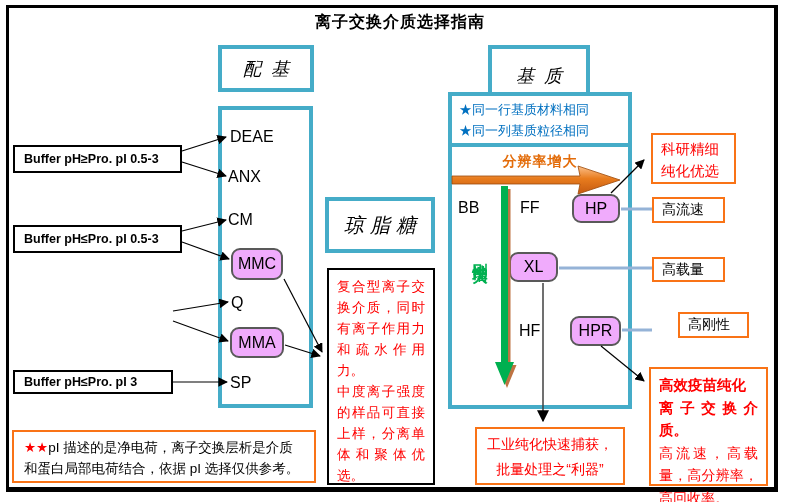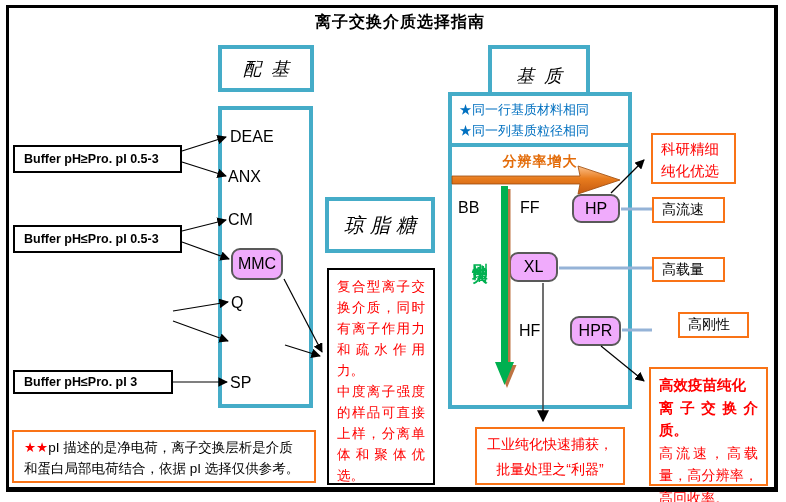--- a/index.html
+++ b/index.html
@@ -63,20 +63,21 @@
   <div class="abs bbox" style="left:13px;top:370px;width:160px;height:24px;">Buffer pH≤Pro. pI 3</div>
 
   <div class="abs cyanbox cyanhead" style="left:218px;top:45px;width:96px;height:47px;letter-spacing:10px;text-indent:10px;">配基</div>
   <div class="abs cyanbox" style="left:218px;top:106px;width:95px;height:302px;"></div>
 
   <div class="abs lig" style="left:230px;top:128px;">DEAE</div>
   <div class="abs lig" style="left:228px;top:168px;">ANX</div>
   <div class="abs lig" style="left:228px;top:211px;">CM</div>
   <div class="abs pill" style="left:231px;top:248px;width:52px;height:32px;">MMC</div>
   <div class="abs lig" style="left:231px;top:294px;">Q</div>
+  <div class="abs pill" style="left:230px;top:327px;width:54px;height:31px;">MMA</div>
   <div class="abs lig" style="left:230px;top:374px;">SP</div>
 
   <div class="abs cyanbox cyanhead" style="left:325px;top:197px;width:110px;height:56px;font-size:20px;letter-spacing:6px;text-indent:6px;">琼脂糖</div>
 
   <div class="abs rednote" style="left:327px;top:268px;width:108px;height:217px;">
     <p>复合型离子交换介质，同时有离子作用力和疏水作用力。</p>
     <p>中度离子强度的样品可直接上样，分离单体和聚体优选。</p>
   </div>
 
   <div class="abs cyanbox cyanhead" style="left:488px;top:45px;width:102px;height:61px;letter-spacing:10px;text-indent:10px;">基质</div>

